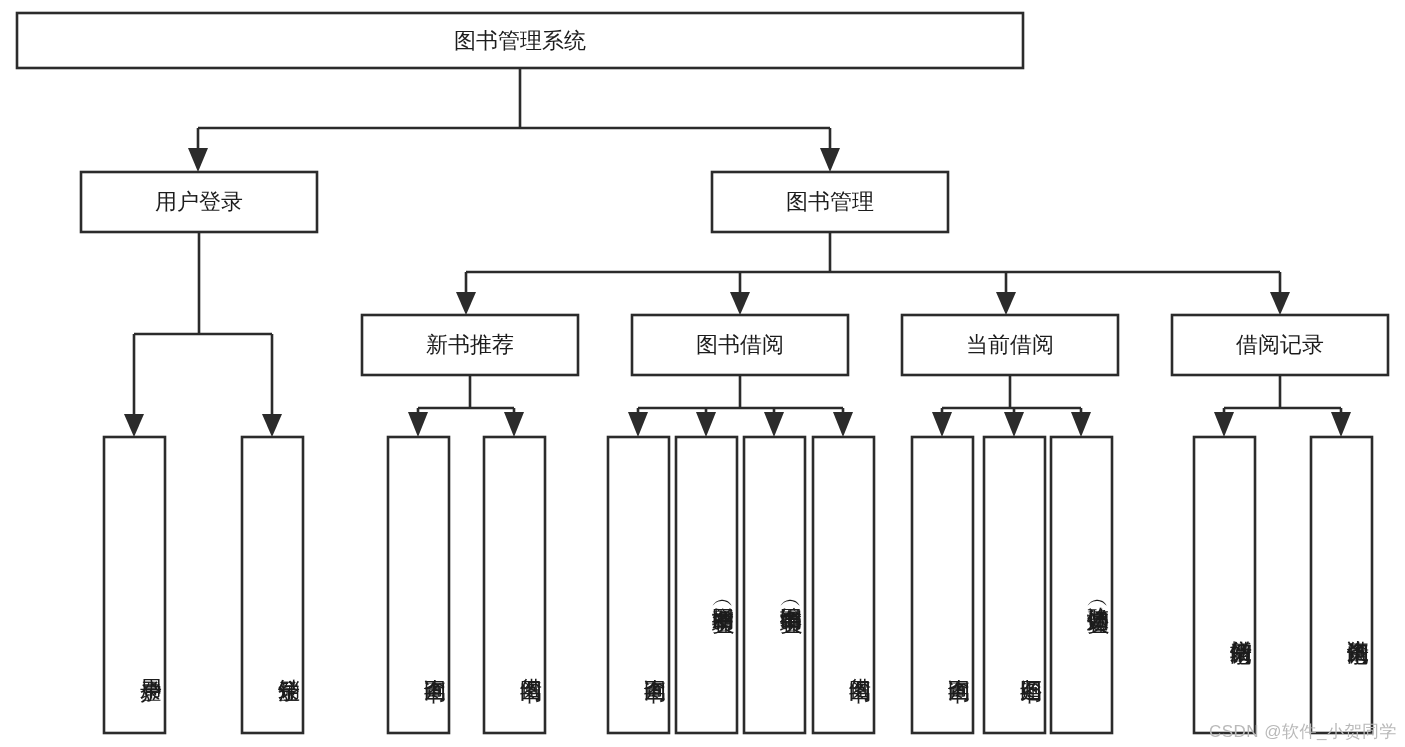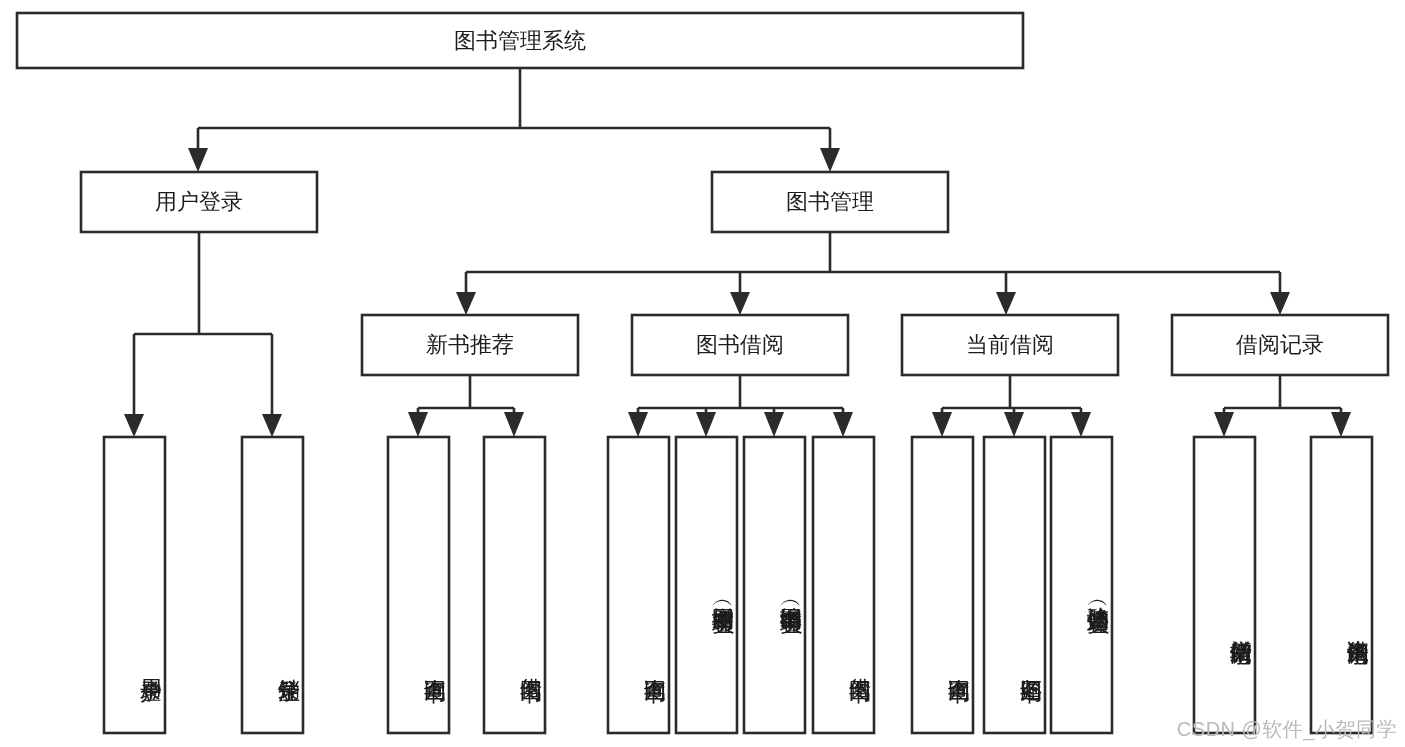--- a/index.html
+++ b/index.html
@@ -59,21 +59,21 @@
     color: #1c1c1c;
     letter-spacing: 1px;
     white-space: nowrap;
     pointer-events: none;
   }
   .watermark {
     position: absolute;
     right: 8px;
     bottom: 4px;
     font-family: "Liberation Sans", "DejaVu Sans", sans-serif;
-    font-size: 20px;
+    font-size: 17px;
     color: #b9b9b9;
     letter-spacing: 0.5px;
     white-space: nowrap;
   }
 </style>
 </head>
 <body>
 
 <div id="diagram-root">
 

